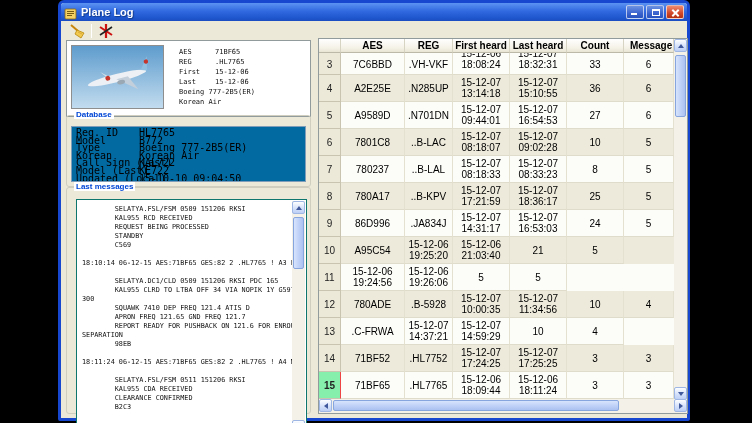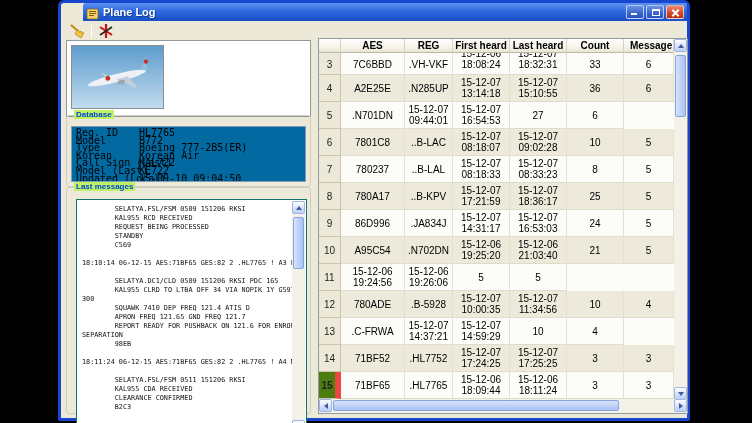--- a/index.html
+++ b/index.html
@@ -5,21 +5,21 @@
   * { margin:0; padding:0; box-sizing:border-box; }
   html,body { width:752px; height:423px; background:#000; overflow:hidden;
               font-family:"Liberation Sans", sans-serif; }
   .stage { position:relative; width:752px; height:423px; background:#000; }
 
   
   .window { position:absolute; left:58px; top:0; width:632px; height:421px;
             background:#ECE9D8; border:3px solid #1747CE; border-radius:6px 6px 2px 2px; }
   .titlebar { position:absolute; left:0; top:0; right:0; height:18px;
               background:linear-gradient(180deg,#5B93F2 0%,#3169E1 45%,#2058D0 80%,#1B4DC0 100%);
-              border-radius:3px 3px 0 0; display:flex; align-items:center;margin-left:22px; }
+              border-radius:3px 3px 0 0; display:flex; align-items:center; }
   .app-icon { width:13px; height:13px; margin:0 4px 0 3px; display:inline-block; }
   .title-text { color:#fff; font-size:11px; font-weight:bold; text-shadow:1px 1px 1px #123A8A; }
   .winbtns { position:absolute; right:3px; top:2px; display:flex; gap:2px; }
   .wbtn { width:18px; height:14px; border-radius:2px; border:1px solid rgba(255,255,255,.65);
           background:linear-gradient(180deg,#6C92E2 0%,#3C64CE 60%,#2A52BE 100%);
           position:relative; cursor:pointer; }
   .wbtn.close { background:linear-gradient(180deg,#ED8A6E 0%,#D0472A 60%,#B23010 100%); }
   .glyph-min { position:absolute; left:4px; bottom:3px; width:6px; height:2px; background:#fff; }
   .glyph-max { position:absolute; left:5px; top:3px; width:8px; height:7px;
                border:1px solid #fff; border-top-width:2px; }
@@ -33,21 +33,21 @@
 
   
   .sumbox { position:absolute; left:5px; top:37px; width:245px; height:77px; background:#fff;
             border:1px solid #919B9C; }
   .photo { position:absolute; left:4px; top:4px; width:93px; height:64px; border:1px solid #8E8E8E; }
   .sumtext { position:absolute; left:112px; top:6px; font-family:"DejaVu Sans Mono", monospace;
              font-size:7px; line-height:10px; color:#111; white-space:nowrap; }
   .sumtext .lbl { display:inline-block; width:36px; }
 
   .groupbox { position:absolute; border:1px solid #D0CEBF; border-radius:3px; }
-  .gb-title { position:absolute; top:-6px; left:7px; background:#bef264; padding:0 2px;
+  .gb-title { position:absolute; top:-6px; left:7px; background:#ffffff; padding:0 2px;
               font-size:8px; font-weight:bold; color:#0046D5; }
   .gb-db { left:5px; top:112px; width:245px; height:72px; }
   .dbfield { position:absolute; left:4px; top:10px; right:4px; bottom:4px; background:#0369a1;
              border:1px solid #7F9DB9; padding:2px 0 0 4px; overflow:hidden;
              font-family:"DejaVu Sans Mono", monospace; font-size:10px; line-height:7.6px;
              white-space:nowrap; }
   .dbrow .lbl { display:inline-block; width:63px; }
 
   .gb-msg { left:5px; top:184px; width:245px; height:227px; }
   .msgbox { position:absolute; left:9px; top:11px; width:231px; height:236px; background:#fff;
@@ -86,22 +86,22 @@
   .trow.alt { background:#EDEADB; }
   .trow.clipped { height:22px; }
   .c { border-right:1px solid #E4E1D0; border-bottom:1px solid #E0DCCB; overflow:hidden;
        display:flex; flex-direction:column; align-items:center; justify-content:center;
        font-size:10px; color:#000; }
   .c.two { line-height:11px; text-align:center; }
   .c.gut { background:#ECE9D8; border-right:1px solid #C8C4B0; border-bottom:1px solid #C8C4B0;
            font-size:10px; color:#222; }
   .trow.clipped .c { justify-content:flex-end; padding-bottom:4px; }
   .trow.clipped .c.two { padding-bottom:4px; margin-top:-6px; }
-  .trow.selected .gut { font-weight:bold; background:#4d7c0f;
-           border:1px solid #9A958 0; border-right:6px solid #ef4444; }
+  .trow.selected .gut { font-weight:bold; background:#86efac;
+           border:1px solid #9A958 0; border-right:1px solid #ef4444; }
   .vscroll { position:absolute; right:0; top:0; width:13px; height:361px; }
   .hscroll { position:absolute; left:0; bottom:0; width:368px; height:14px; background:#F3F1E8; }
 </style>
 </head>
 <body>
 
 <div class="stage">
   <div class="window">
 
     <div class="titlebar">
@@ -164,32 +164,40 @@
             <ellipse cx="45" cy="32" rx="30" ry="4.2" fill="#EDF1F5"></ellipse>
             <polygon points="44,33 63,48 56,33" fill="#C3CFDA"></polygon>
             <polygon points="40,31 30,22 37,31" fill="#D8E0E8"></polygon>
             <polygon points="70,30 79,18 76,32" fill="#8FC0E2"></polygon>
             <circle cx="77" cy="23" r="2.2" fill="#C5352B"></circle>
             <ellipse cx="48" cy="37" rx="4" ry="2.2" fill="#9AA8B4"></ellipse>
             <circle cx="36" cy="30" r="2.4" fill="#C5352B"></circle>
           </g>
         </svg>
       </span>
+      <div class="sumtext" id="sum-rows">
+          <div><span class="lbl">AES</span><span>71BF65</span></div>
+          <div><span class="lbl">REG</span><span>.HL7765</span></div>
+          <div><span class="lbl">First</span><span>15-12-06</span></div>
+          <div><span class="lbl">Last</span><span>15-12-06</span></div>
+          <div>Boeing 777-2B5(ER)</div>
+          <div>Korean Air</div>
+        </div>
     </div>
 
     <div class="groupbox gb-db">
       <span class="gb-title">Database</span>
       <div class="dbfield" id="db-rows">
           <div class="dbrow"><span class="lbl">Reg. ID</span><span>HL7765</span></div>
           <div class="dbrow"><span class="lbl">Model</span><span>B772</span></div>
           <div class="dbrow"><span class="lbl">Type</span><span>Boeing 777-2B5(ER)</span></div>
           <div class="dbrow"><span class="lbl">Korean</span><span>Korean Air</span></div>
           <div class="dbrow"><span class="lbl">Call Sign (Last)</span><span>KAL722</span></div>
           <div class="dbrow"><span class="lbl">Model (Last)</span><span>KE722</span></div>
-          <div class="dbrow"><span class="lbl">Updated (Local)</span><span>15-09-10 09:04:50</span></div>
+          <div class="dbrow"><span class="lbl">Updated (Local)</span><span>15-10-10 09:04:50</span></div>
         </div>
     </div>
 
     <div class="groupbox gb-msg">
       <span class="gb-title">Last messages</span>
       <div class="msgbox">
         <pre class="msgpre" id="msg-pre">        SELATYA.FSL/FSM 0509 151206 RKSI
         KAL955 RCD RECEIVED
         REQUEST BEING PROCESSED
         STANDBY
@@ -252,20 +260,21 @@
             <div class="c">.N285UP</div>
             <div class="c two" style="white-space: pre-line;">15-12-07
 13:14:18</div>
             <div class="c two" style="white-space: pre-line;">15-12-07
 15:10:55</div>
             <div class="c">36</div>
             <div class="c">6</div>
           </div>
           <div class="trow">
             <div class="c gut">5</div>
+            <div class="c">A9589D</div>
             <div class="c">.N701DN</div>
             <div class="c two" style="white-space: pre-line;">15-12-07
 09:44:01</div>
             <div class="c two" style="white-space: pre-line;">15-12-07
 16:54:53</div>
             <div class="c">27</div>
             <div class="c">6</div>
           </div>
           <div class="trow alt">
             <div class="c gut">6</div>
@@ -307,21 +316,20 @@
             <div class="c two" style="white-space: pre-line;">15-12-07
 14:31:17</div>
             <div class="c two" style="white-space: pre-line;">15-12-07
 16:53:03</div>
             <div class="c">24</div>
             <div class="c">5</div>
           </div>
           <div class="trow alt">
             <div class="c gut">10</div>
             <div class="c">A95C54</div>
-            <div class="c">.N702DN</div>
             <div class="c two" style="white-space: pre-line;">15-12-06
 19:25:20</div>
             <div class="c two" style="white-space: pre-line;">15-12-06
 21:03:40</div>
             <div class="c">21</div>
             <div class="c">5</div>
           </div>
           <div class="trow">
             <div class="c gut">11</div>
             <div class="c two" style="white-space: pre-line;">15-12-06

